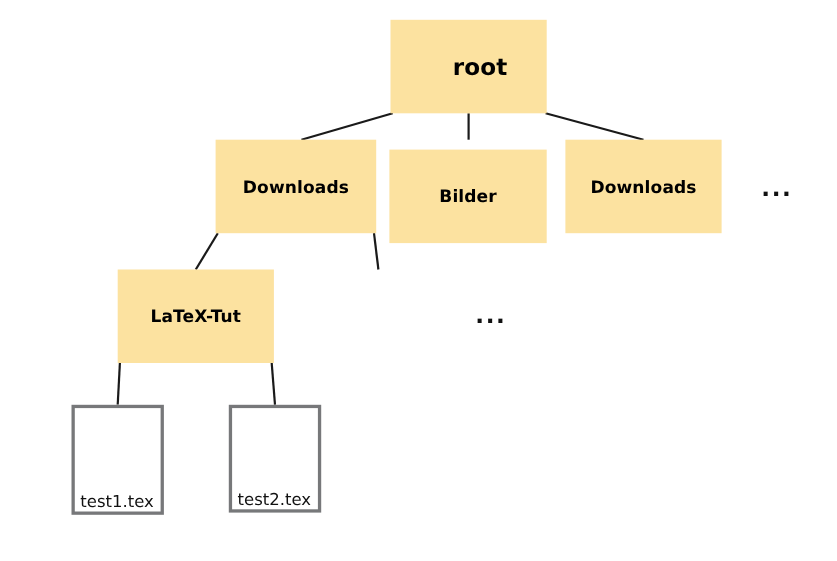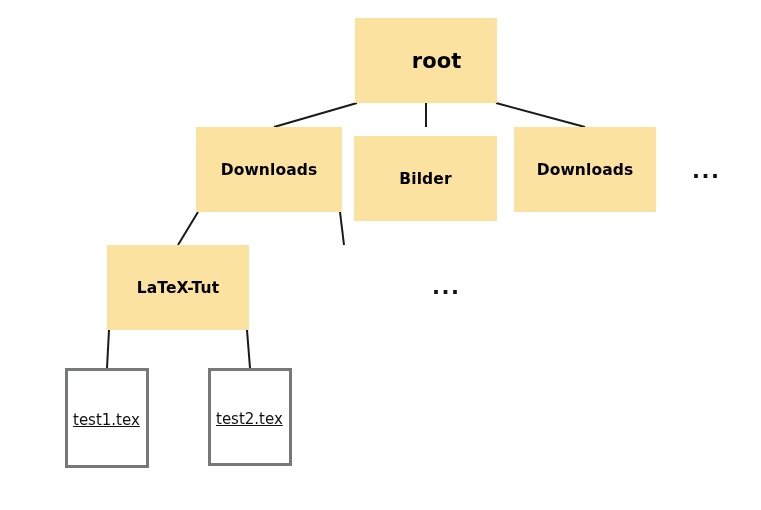--- a/index.html
+++ b/index.html
@@ -37,24 +37,23 @@
     font-weight: bold;
     font-size: 15.5px;
     letter-spacing: 0.1px;
   }
   .node.file {
     background: #ffffff;
     border: 3px solid #77787a;
     color: #111111;
     font-weight: normal;
     font-size: 15px;
-    align-items: center;
+    align-items: flex-end;
     justify-content: flex-start;
     padding: 3px 0 0 5px;
-    text-decoration: underline;
   }
   .node.root-node {
     font-size: 21px;
     padding-left: 21px;
   }
   .ellipsis {
     position: absolute;
     color: #111111;
     font-weight: bold;
     font-size: 21px;

